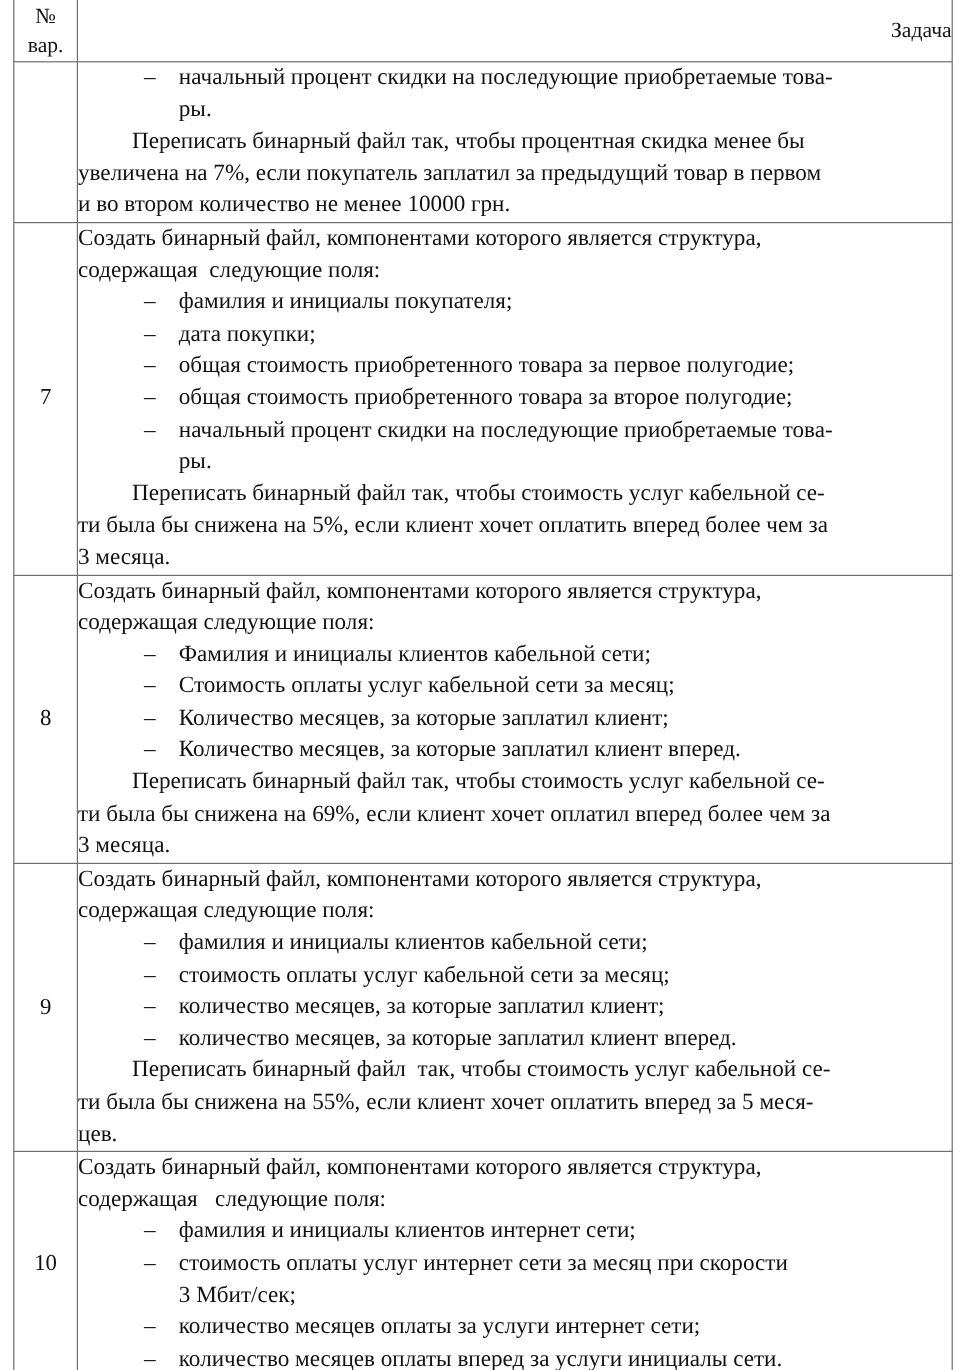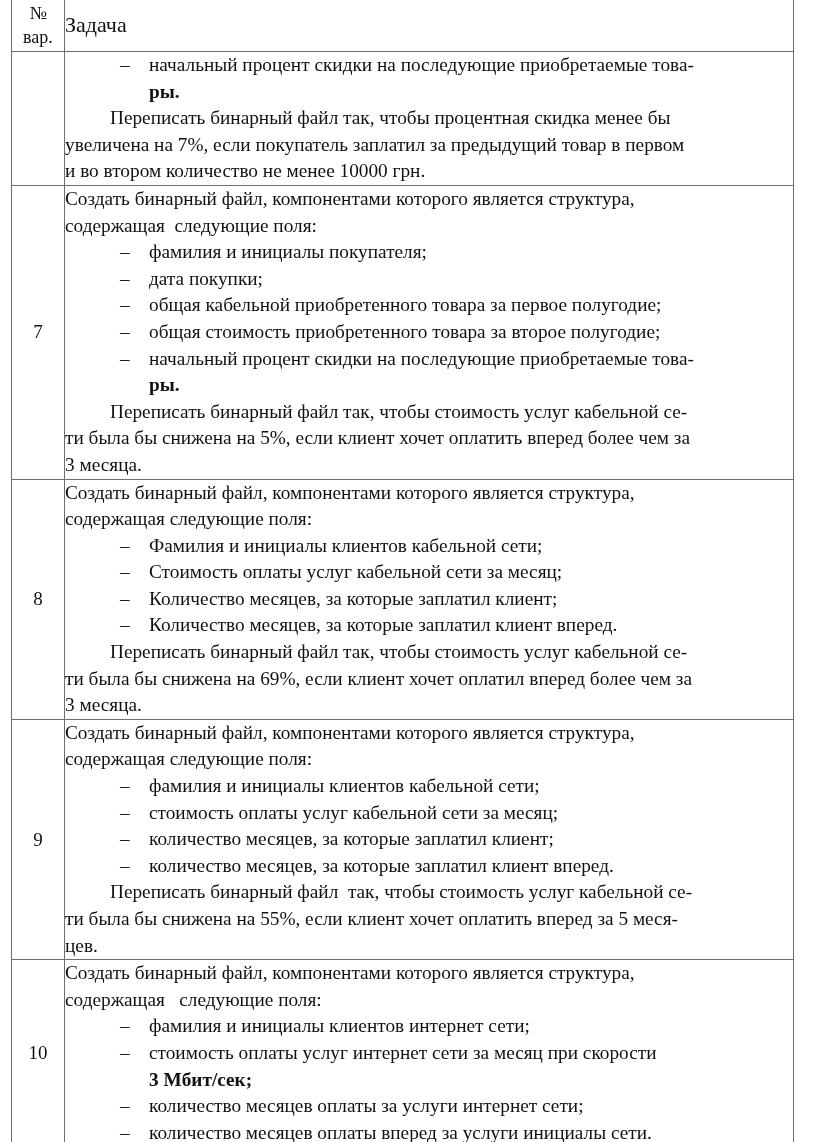--- a/index.html
+++ b/index.html
@@ -32,22 +32,22 @@
     .col-num { width: 53px; }
     .col-task { width: auto; }
     .hdr-num {
       text-align: center;
       font-size: 18px;
       line-height: 24px;
       height: 52px;
       padding-top: 1px;
     }
     .hdr-task {
-      text-align: left;
-      font-size: 22px;
+      text-align: right;
+      font-size: 18px;
       line-height: 24px;
     }
     .num-cell {
       text-align: center;
       font-size: 19px;
     }
     .task-cell {
       font-size: 19.3px;
       line-height: 26.6px;
       padding: 1px 8px 1px 8px;
@@ -65,21 +65,20 @@
     }
     .li .dash {
       position: absolute;
       left: 55px;
       top: 0;
     }
     .li-cont {
       display: block;
       padding-left: 84px;
       white-space: nowrap;
-      font-weight: bold;
     }
     .para-first {
       display: block;
       padding-left: 45px;
       white-space: nowrap;
     }
     .row-1 td { height: 130px; }
     .row-7 td { height: 280px; }
     .row-8 td { height: 228px; }
     .row-9 td { height: 234px; }
@@ -113,21 +112,21 @@
     </td>
   </tr>
 
   <tr class="row-7">
     <td class="num-cell">7</td>
     <td class="task-cell">
       <span class="line">Создать бинарный файл, компонентами которого является структура,</span>
       <span class="line" style="white-space:pre;">содержащая  следующие поля:</span>
       <span class="li"><span class="dash">–</span><span>фамилия и инициалы покупателя;</span></span>
       <span class="li"><span class="dash">–</span><span>дата покупки;</span></span>
-      <span class="li"><span class="dash">–</span><span>общая кабельной приобретенного товара за первое полугодие;</span></span>
+      <span class="li"><span class="dash">–</span><span>общая стоимость приобретенного товара за первое полугодие;</span></span>
       <span class="li"><span class="dash">–</span><span>общая стоимость приобретенного товара за второе полугодие;</span></span>
       <span class="li"><span class="dash">–</span><span>начальный процент скидки на последующие приобретаемые това-</span></span>
       <span class="li-cont">ры.</span>
       <span class="para-first">Переписать бинарный файл так, чтобы стоимость услуг кабельной се-</span>
       <span class="line">ти была бы снижена на 5%, если клиент хочет оплатить вперед более чем за</span>
       <span class="line">3 месяца.</span>
     </td>
   </tr>
 
   <tr class="row-8">

